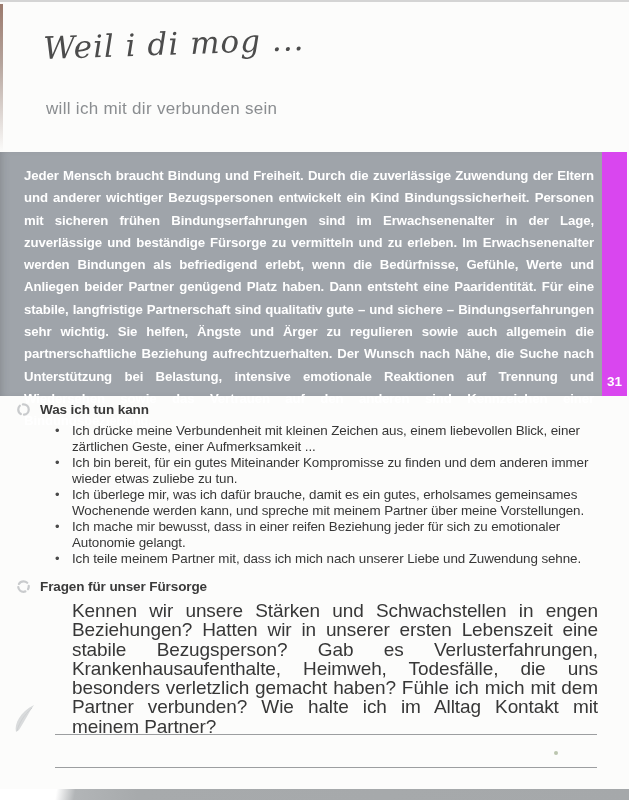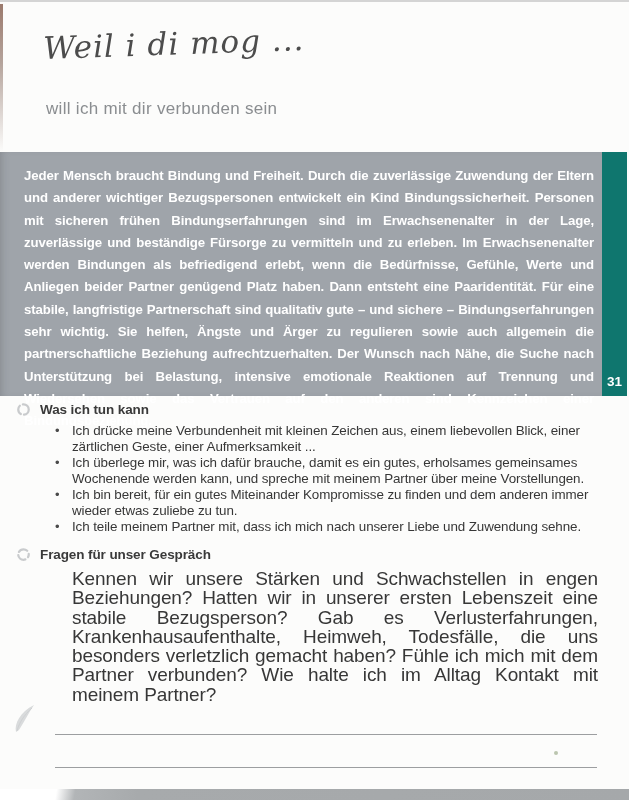--- a/index.html
+++ b/index.html
@@ -42,21 +42,21 @@
     padding:13px 8px 0 24px;
     box-shadow:inset 6px 0 10px -6px rgba(70,70,75,.35);
   }
   .intro-box p{
     margin:0;color:#ffffff;
     font-size:13.2px;line-height:22.3px;font-weight:700;
     text-align:justify;letter-spacing:-0.1px;
   }
   .page-tab{
     position:absolute;top:152px;left:602px;width:25px;height:244px;
-    background:#0f766e;
+    background:#d946ef;
   }
   .page-tab .num{
     position:absolute;bottom:7px;left:0;width:100%;
     text-align:center;color:#ffffff;font-weight:700;font-size:13.5px;
   }
 
   
   .content{position:absolute;top:399px;left:0;width:629px;}
   .section-heading{
     display:flex;align-items:center;gap:9px;
@@ -114,32 +114,33 @@
       <span class="hicon">
         <svg viewBox="0 0 16 16" width="15" height="15">
           <circle cx="8" cy="8" r="5.6" fill="none" stroke="#c9cbcd" stroke-width="2.4" stroke-dasharray="10 3.5" stroke-dashoffset="2" stroke-linecap="round"></circle>
         </svg>
       </span>
       <span class="htext">Was ich tun kann</span>
     </div>
 
     <ul class="bullets">
       <li>Ich drücke meine Verbundenheit mit kleinen Zeichen aus, einem liebevollen Blick, einer zärtlichen Geste, einer Aufmerksamkeit ...</li>
+      <li>Ich bin bereit, für ein gutes Miteinander Kompromisse zu finden und dem anderen immer wieder etwas zuliebe zu tun.</li>
       <li>Ich überlege mir, was ich dafür brauche, damit es ein gutes, erholsames gemeinsames Wochenende werden kann, und spreche mit meinem Partner über meine Vorstellungen.</li>
-      <li>Ich bin bereit, für ein gutes Miteinander Kompromisse zu finden und dem anderen immer wieder etwas zuliebe zu tun.</li>
+      <li>Ich mache mir bewusst, dass in einer reifen Beziehung jeder für sich zu emotionaler Autonomie gelangt.</li>
       <li>Ich teile meinem Partner mit, dass ich mich nach unserer Liebe und Zuwendung sehne.</li>
     </ul>
 
     <div class="section-heading questions-heading">
       <span class="hicon">
         <svg viewBox="0 0 16 16" width="15" height="15">
           <circle cx="8" cy="8" r="5.6" fill="none" stroke="#c9cbcd" stroke-width="2.4" stroke-dasharray="10 3.5" stroke-dashoffset="7" stroke-linecap="round"></circle>
         </svg>
       </span>
-      <span class="htext">Fragen für unser Gespräch</span>
+      <span class="htext">Fragen für unser Fürsorge</span>
     </div>
 
     <p class="questions-text">Kennen wir unsere Stärken und Schwachstellen in engen Beziehungen? Hatten wir in unserer ersten Lebenszeit eine stabile Bezugsperson? Gab es Verlusterfahrungen, Krankenhausaufenthalte, Heimweh, Todesfälle, die uns besonders verletzlich gemacht haben? Fühle ich mich mit dem Partner verbunden? Wie halte ich im Alltag Kontakt mit meinem Partner?</p>
   </div>
 
   <span class="feather">
     <svg viewBox="0 0 30 34" width="30" height="34">
       <path d="M6 30 C4 22, 10 10, 24 3 C18 12, 14 20, 9 28 Z" fill="#d9dbdc"></path>
       <path d="M7 29 C9 21, 14 13, 22 6" stroke="#cfd1d3" stroke-width="1" fill="none"></path>
     </svg>

